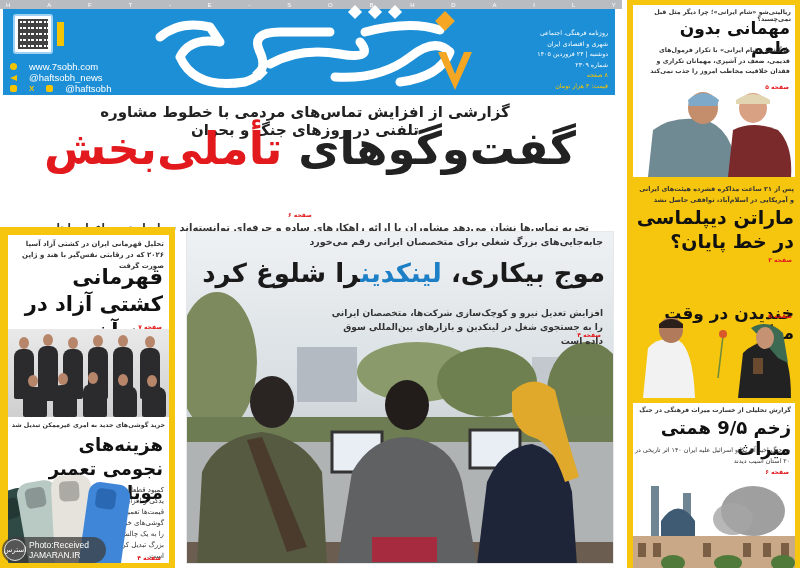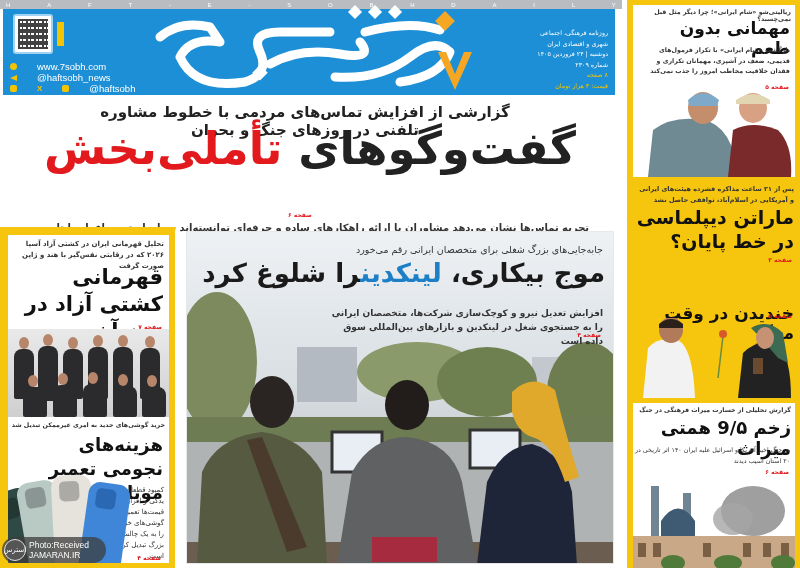--- a/index.html
+++ b/index.html
@@ -13,21 +13,21 @@
   .mast-strip span { font-size: 6px; color: #fff; font-family: "Liberation Sans", sans-serif; }
   .mast-blue { position: absolute; left: 3px; top: 9px; width: 612px; height: 86px; background: #1d8fd6; }
   .qr { position: absolute; left: 10px; top: 5px; width: 40px; height: 40px; background: #fff; border: 2px solid #9fd2f3; border-radius: 3px; padding: 3px; }
   .qr-grid { width: 100%; height: 100%;
     background:
       linear-gradient(90deg,#222 25%,transparent 25%,transparent 50%,#222 50%,#222 60%,transparent 60%) 0 0/8px 8px,
       linear-gradient(#222 30%,transparent 30%,transparent 60%,#222 60%) 0 0/6px 6px;
     opacity: .85; }
   .qr-tag { position: absolute; left: 54px; top: 13px; width: 7px; height: 24px; background: #f5c400; }
   .social { position: absolute; left: 7px; top: 52px; font-family: "Liberation Sans", sans-serif; font-size: 9.5px; color: #fff; line-height: 11px; }
-  .social .row { display: flex; align-items: center; gap: 20px; white-space: nowrap; }
+  .social .row { display: flex; align-items: center; gap: 12px; white-space: nowrap; }
   .social .ico { display: inline-block; width: 7px; height: 7px; border-radius: 2px; background: #f5c400; }
   .social .ico.round { border-radius: 50%; }
   .social .ico.tri { width: 0; height: 0; border-top: 3.5px solid transparent; border-bottom: 3.5px solid transparent; border-right: 7px solid #f5c400; border-radius: 0; background: none; }
   .social .x { color: #f5c400; font-size: 8px; font-weight: bold; }
 
   .logo { position: absolute; left: 150px; top: 2px; width: 345px; height: 98px; }
   .logo svg { width: 100%; height: 100%; }
 
   .mast-info { position: absolute; left: 505px; top: 19px; width: 100px; font-size: 6.3px; color: #fff; line-height: 10.5px; direction: rtl; text-align: right; }
   .mast-info .yel { color: #f5c400; }
@@ -59,21 +59,21 @@
   .phone { position: absolute; border-radius: 12px; }
   .cam { position: absolute; width: 20px; height: 20px; border-radius: 5px; background: rgba(0,0,0,.25); }
 
   .watermark { position: absolute; left: 2px; top: 537px; width: 104px; height: 26px; background: rgba(60,60,60,.75); border-radius: 13px; display: flex; align-items: center; gap: 3px; padding-left: 2px; }
   .wm-logo { width: 22px; height: 22px; border-radius: 50%; border: 1.5px solid #ddd; background: #555; color: #fff; font-size: 7px; display: flex; align-items: center; justify-content: center; }
   .wm-text { font-family: "Liberation Sans", sans-serif; color: #fff; font-size: 8.5px; line-height: 10px; }
 
   
   .center { position: absolute; left: 186px; top: 231px; width: 428px; height: 333px; background: #f4f6f8; overflow: hidden; border: 1px solid #e6e8ea; }
   .center-photo { position: absolute; left: 0; top: 0; width: 428px; height: 333px; }
-  .center .kicker { position: absolute; right: 10px; top: 12px; width: 400px; font-size: 9.5px; font-weight: normal; color: #333; direction: rtl; text-align: right; }
+  .center .kicker { position: absolute; right: 10px; top: 4px; width: 400px; font-size: 9.5px; font-weight: bold; color: #333; direction: rtl; text-align: right; }
   .center .head { position: absolute; right: 8px; top: 24px; width: 410px; font-size: 26px; font-weight: bold; color: #1a1a1a; direction: rtl; text-align: right; letter-spacing: -1px; line-height: 34px; }
   .center .head .blue { color: #1d7fc6; }
   .center .deck { position: absolute; right: 10px; top: 74px; width: 280px; font-size: 9px; font-weight: bold; color: #333; line-height: 14px; direction: rtl; text-align: right; }
   .center .pref { position: absolute; right: 12px; top: 99px; }
   .center .redlabel { position: absolute; left: 185px; top: 305px; width: 65px; height: 25px; background: rgba(190,25,50,.75); }
 
   
   .right-col { position: absolute; left: 627px; top: 0; width: 173px; height: 568px; background: #f6c50e; }
   .r-top { position: absolute; left: 6px; top: 5px; width: 162px; height: 172px; background: #fff; overflow: hidden; }
   .r-top .kicker { position: absolute; right: 4px; top: 3px; width: 158px; font-size: 6.3px; font-weight: bold; color: #333; direction: rtl; text-align: right; }

